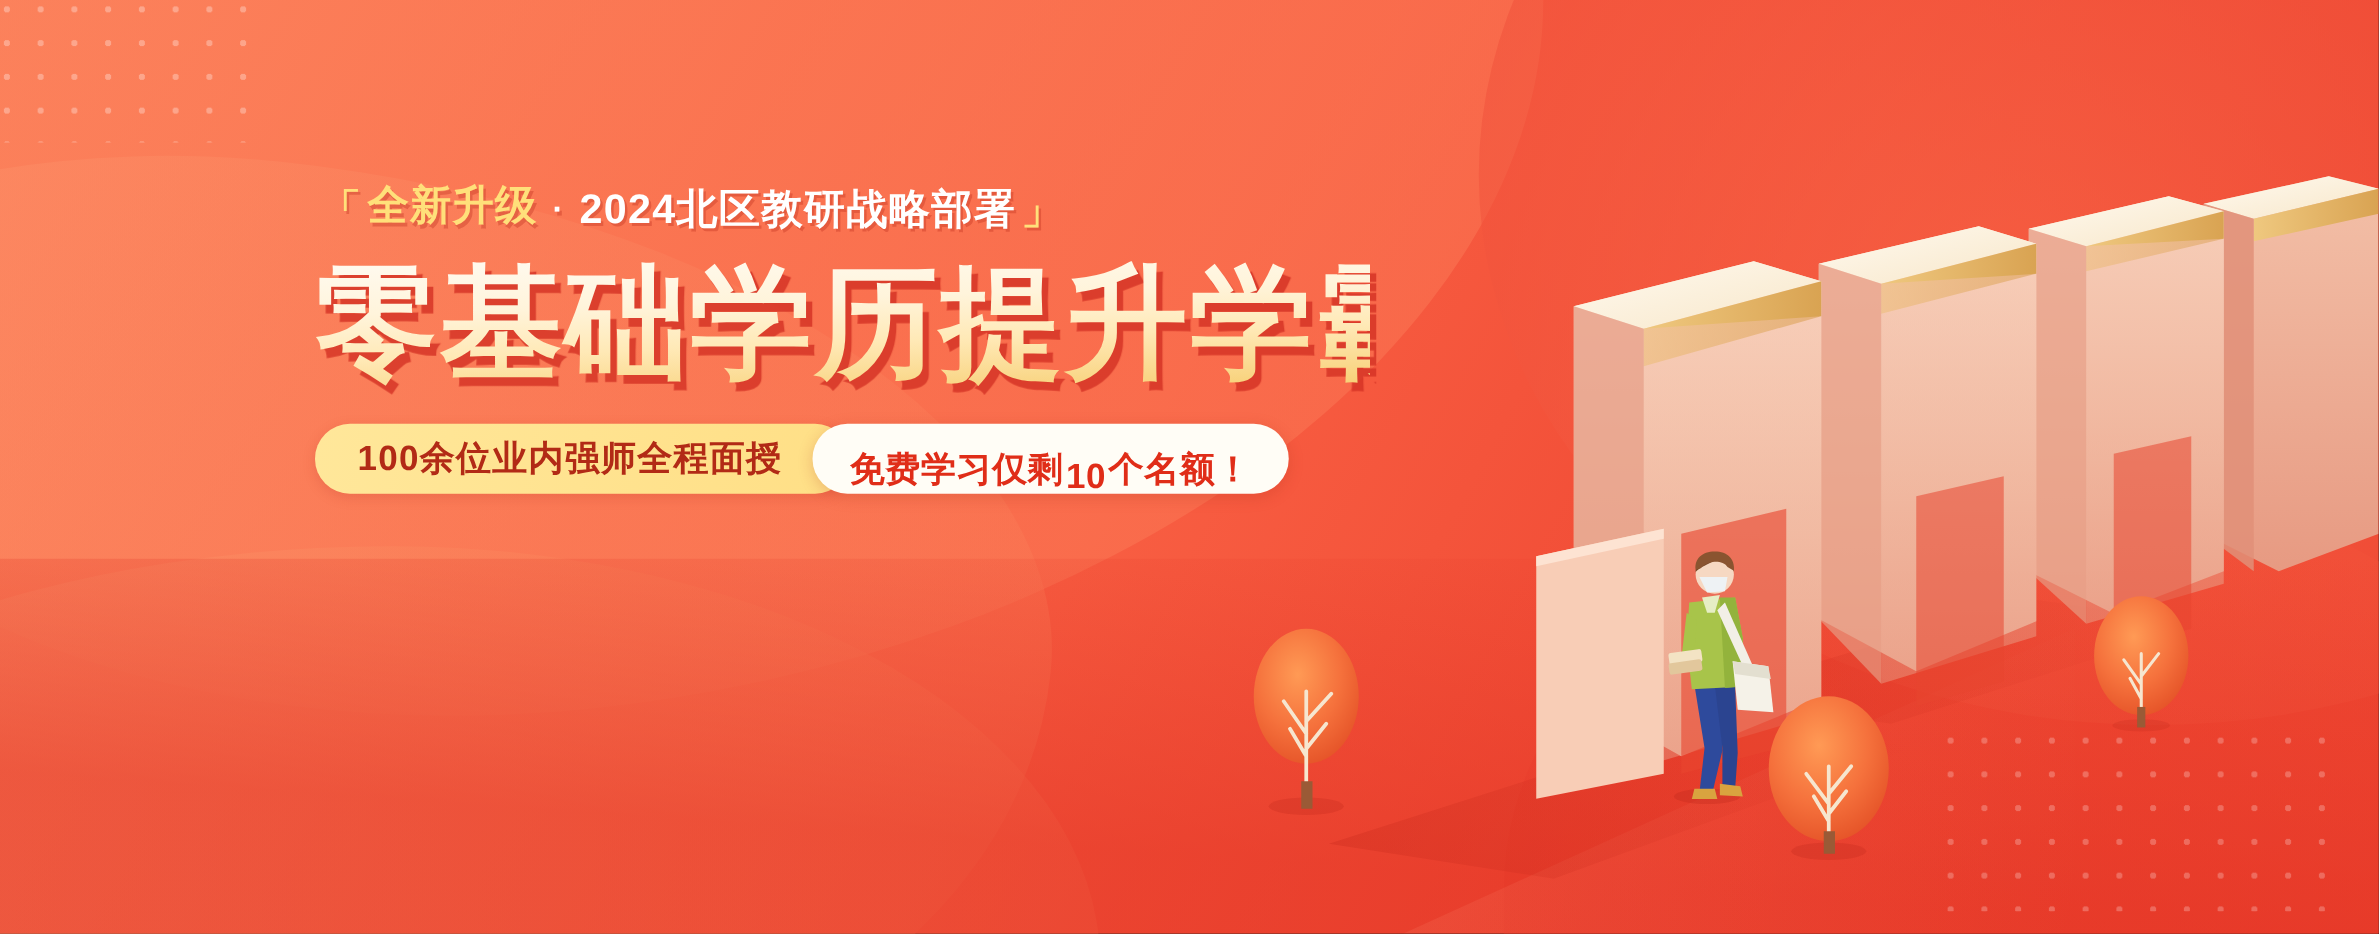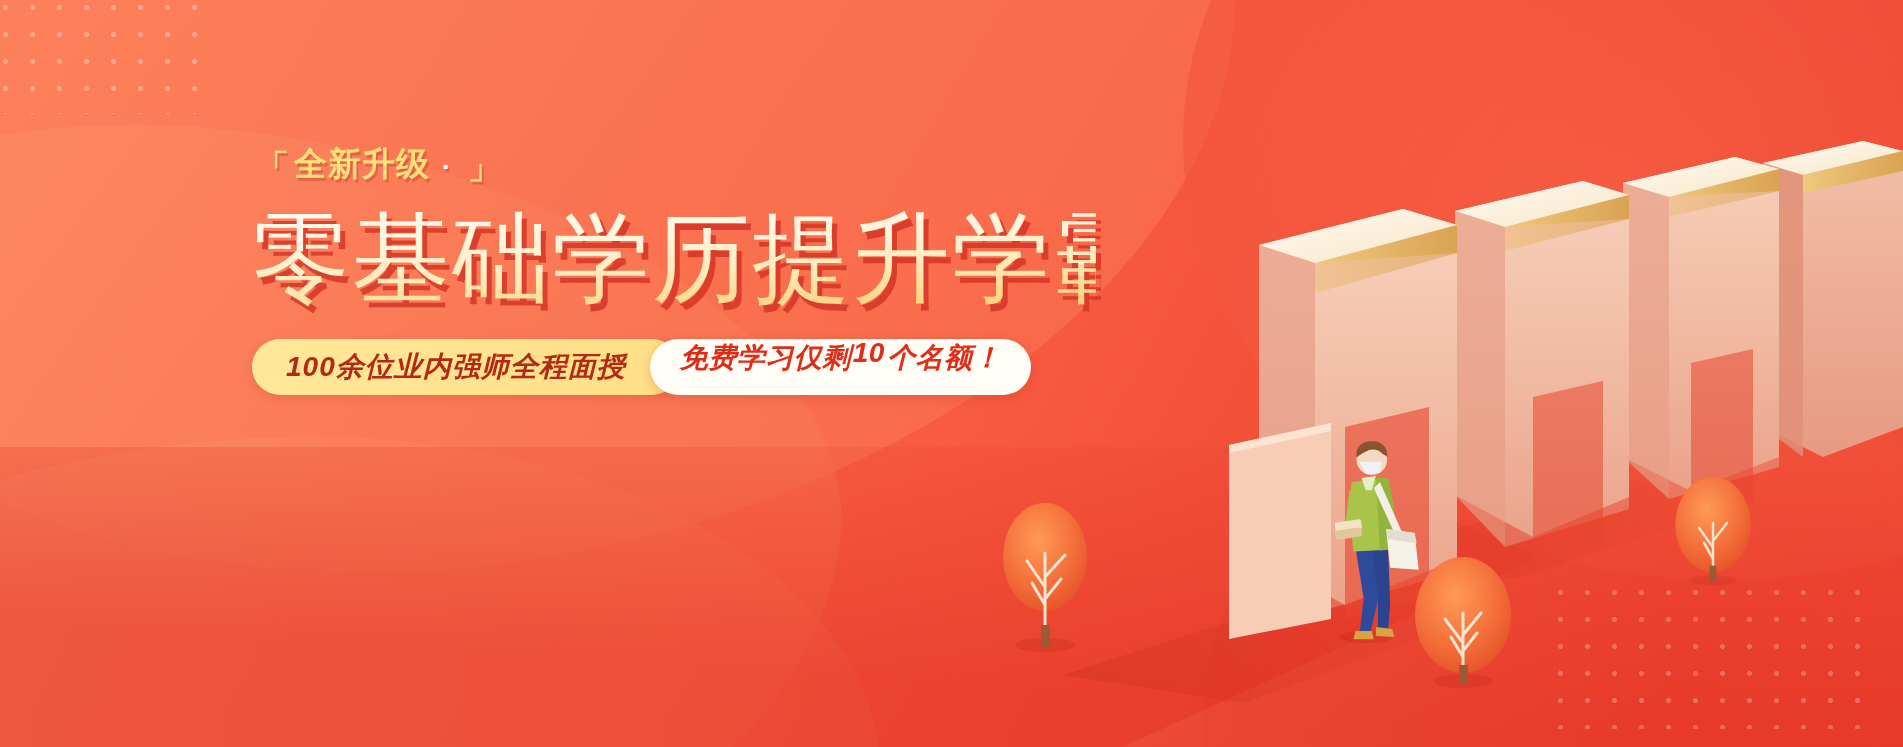--- a/index.html
+++ b/index.html
@@ -104,59 +104,58 @@
     display:flex;
     align-items:center;
     gap:0px;
   }
   .brk{color:#ffe07a; font-weight:700; font-size:33px; margin:0 4px;}
   .sub-gold{color:#ffe07a;font-family:Liberation Mono, monospace;}
   .sub-dot{color:#ffffff; margin:0 12px; font-size:26px;}
 
   .headline{
     font-size:98px;
-    font-weight:400;
+    font-weight:700;
     line-height:1.02;
     letter-spacing:2px;
     white-space:nowrap;
     margin:0 16px 30px 0;
     background:linear-gradient(178deg,#fffaf0 0%,#fff4db 34%,#ffe9b6 62%,#f7cf74 100%);
     -webkit-background-clip:text;
     background-clip:text;
     color:transparent;
     -webkit-text-fill-color:transparent;
     filter:drop-shadow(5px 7px 0 rgba(212,50,36,.82));
   }
 
   .pills{
     display:flex;
     align-items:center;
     margin-top:0;
-    font-style:italic;
   }
   .pill-yellow{
     position:relative;
     height:56px;
     padding:0 54px 0 34px;
     display:flex; align-items:center;
     border-radius:28px;
     background:linear-gradient(100deg,#ffe79a 0%,#ffdf86 100%);
     color:#b22a16;
     font-size:28px;
     font-weight:700;
     letter-spacing:1px;
     white-space:nowrap;
     box-shadow:0 3px 10px rgba(170,40,25,.18);
   }
   .pill-white{
     position:relative;
     margin-left:-30px;
     height:56px;
     padding:0 30px;
-    display:flex; align-items:flex-start;
+    display:flex; align-items:flex-end;
     border-radius:28px;
     background:#fffdf6;
     color:#e02d18;
     font-size:28px;
     font-weight:700;
     letter-spacing:.5px;
     white-space:nowrap;
     box-shadow:0 3px 12px rgba(170,40,25,.22);
   }
   .num-big{font-size:28px; font-weight:900; line-height:1; padding:0 2px;}
@@ -328,20 +327,21 @@
     <path d="M60 146 L60 58 M60 92 L42 66 M60 82 L80 60 M60 110 L47 88 M60 104 L76 84" stroke="#f6e6cf" stroke-width="3" fill="none" stroke-linecap="round"></path>
     <rect x="56" y="130" width="9" height="22" fill="#9a5a36"></rect>
   </svg>
 
   <div class="copy">
 
     <div class="subtitle">
       <span class="brk">「</span>
       <span class="sub-gold">全新升级</span>
       <span class="sub-dot">·</span>
+      <span>2024北区教研战略部署</span>
       <span class="brk">」</span>
     </div>
 
     <h1 class="headline">零基础学历提升学霸班</h1>
 
     <div class="pills">
       <div class="pill-yellow">
         <span>100余位业内强师全程面授</span>
       </div>
       <div class="pill-white">

